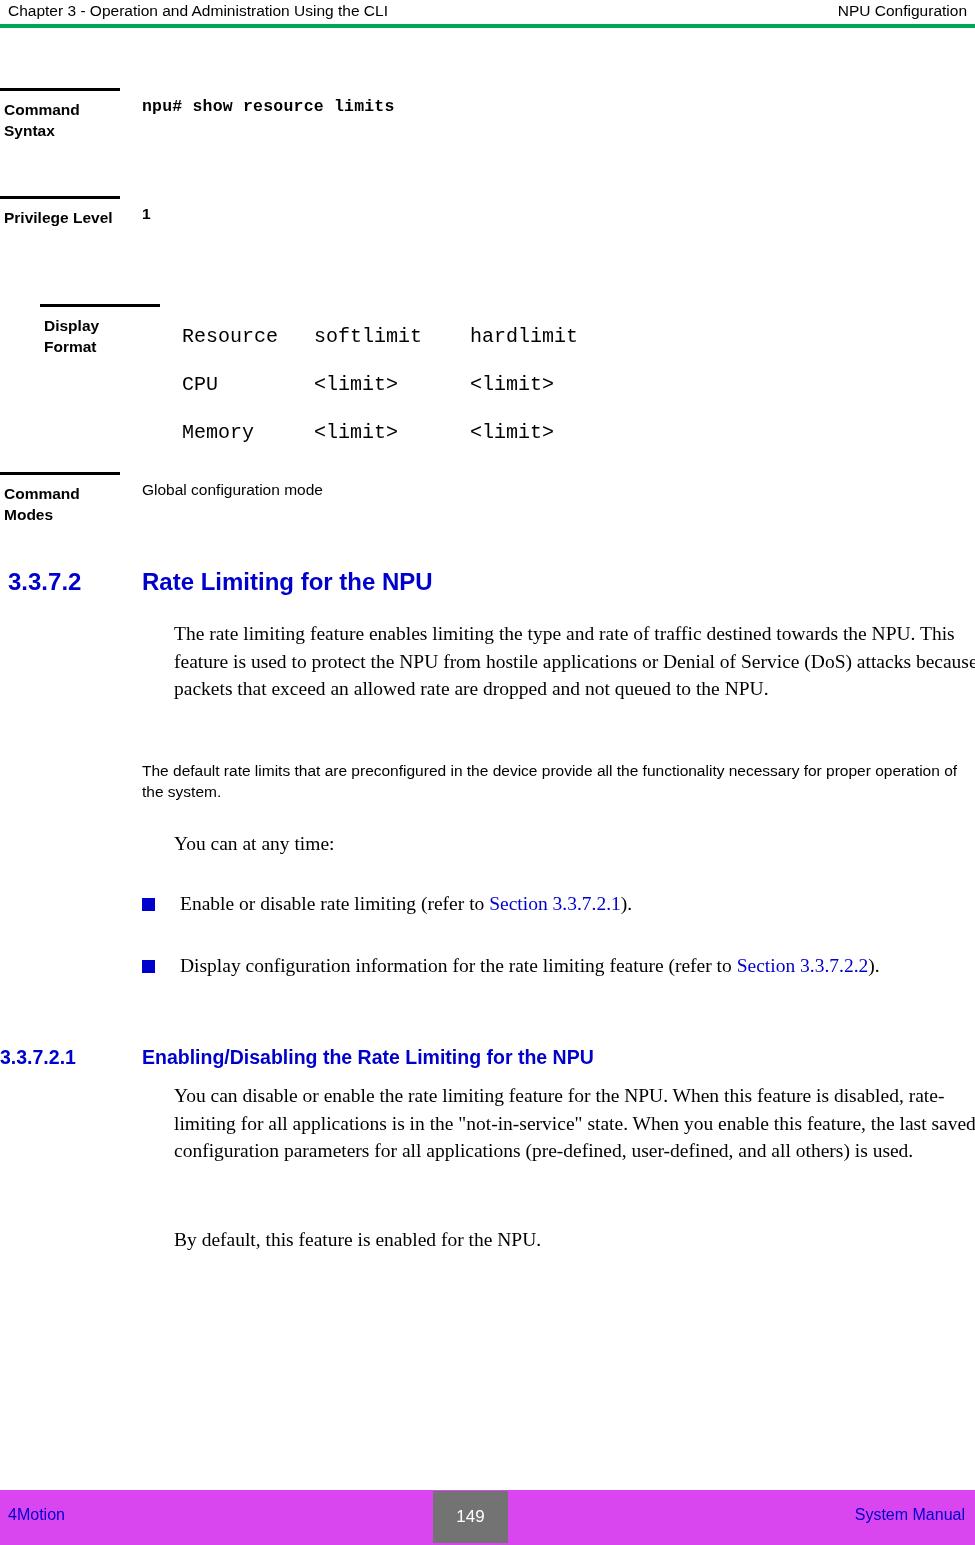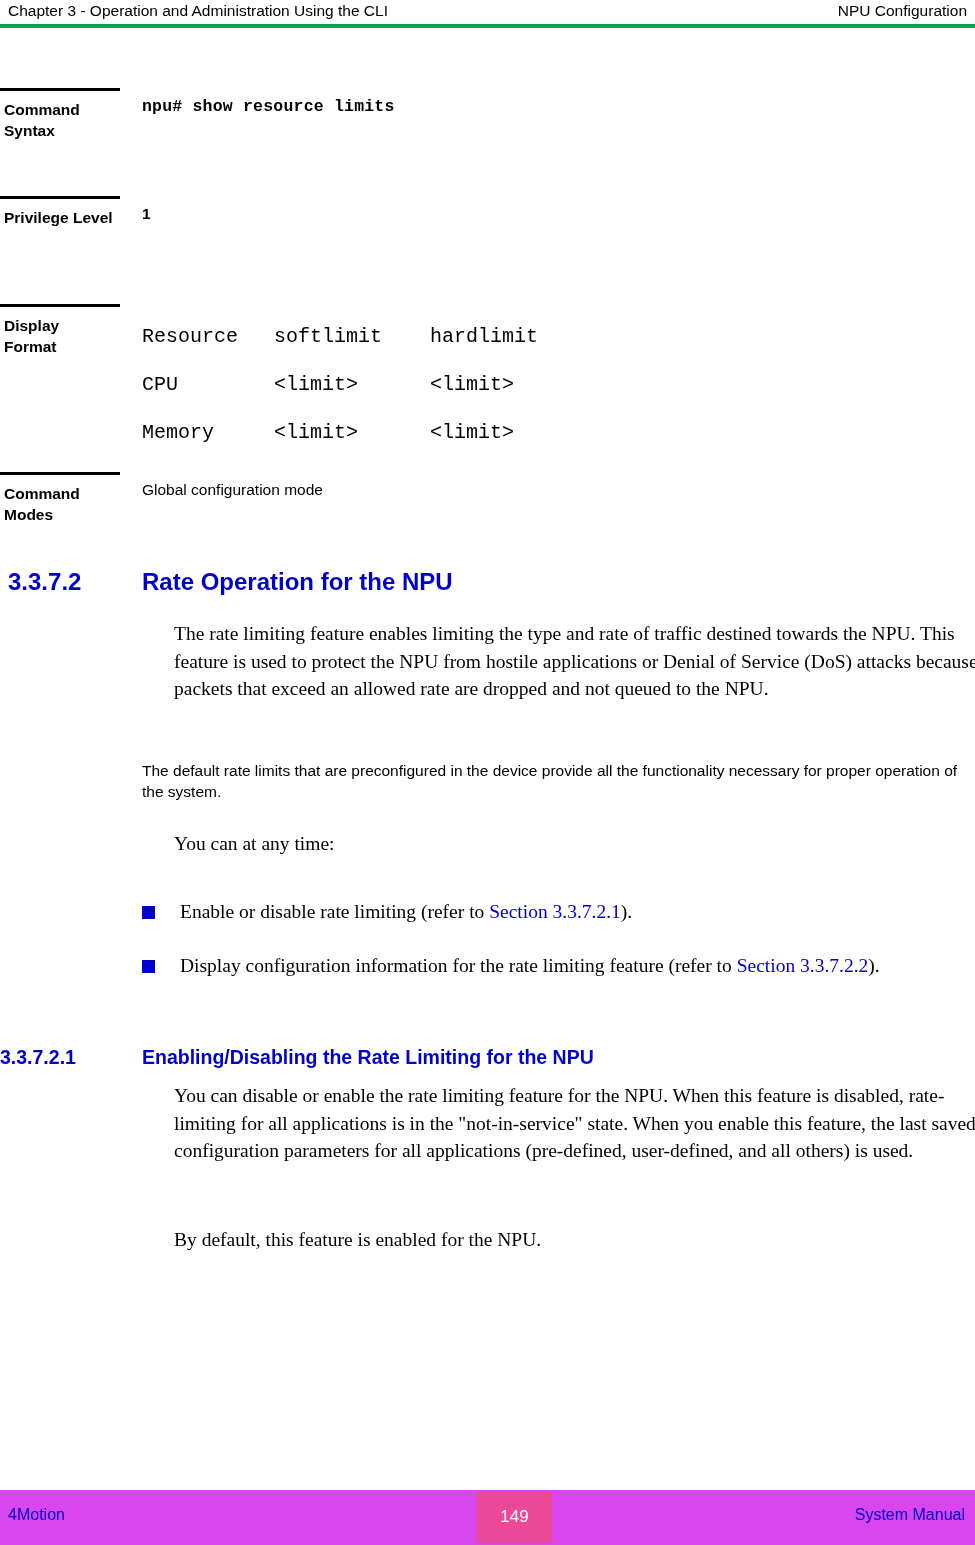--- a/index.html
+++ b/index.html
@@ -79,21 +79,21 @@
   }
   .cmd-row .value-cell {
     flex: 1;
     box-sizing: border-box;
     padding: 9px 10px 6px 22px;
     font-size: 16px;
     color: #000000;
   }
   .row-syntax { height: 108px; }
   .row-priv { height: 108px; }
-  .row-display { height: 168px; }
+  .row-display { height: 168px; padding-left: 40px; }
   .row-modes { height: 62px; }
 
   .mono-bold {
     font-family: "Liberation Mono", monospace;
     font-weight: bold;
     font-size: 16.5px;
     letter-spacing: 0.2px;
   }
   .sans-bold {
     font-family: "Liberation Sans", sans-serif;
@@ -168,21 +168,21 @@
     box-sizing: border-box;
   }
   .bullet-marker {
     position: absolute;
     left: 0;
     top: 8px;
     width: 13px;
     height: 13px;
     background: #0000cc;
   }
-  .b1 { top: 890px; margin-top: 8px; }
+  .b1 { top: 890px; }
   .b2 { top: 952px; }
   .link { color: #0000cc; }
 
   
   .footer {
     position: absolute;
     left: 0;
     top: 1490px;
     width: 975px;
     height: 55px;
@@ -203,28 +203,27 @@
     font-family: "Liberation Sans", sans-serif;
     font-size: 16px;
     color: #0000cc;
   }
   .footer-badge {
     position: absolute;
     left: 433px;
     top: 1491px;
     width: 75px;
     height: 52px;
-    background: #ec4899;
+    background: #737373;
     color: #ffffff;
     font-family: "Liberation Sans", sans-serif;
     font-size: 17px;
     display: flex;
     align-items: center;
     justify-content: center;
-    margin-left: 44px;
   }
 </style>
 </head>
 <body>
 
 <div class="page">
 
   <div class="header">
     <div class="header-left">Chapter 3 - Operation and Administration Using the CLI</div>
     <div class="header-right">NPU Configuration</div>
@@ -259,21 +258,21 @@
     <div class="cmd-row row-modes">
       <div class="label-cell">Command Modes</div>
       <div class="value-cell">
         <span class="sans-plain">Global configuration mode</span>
       </div>
     </div>
 
   </div>
 
   <div class="h-num h2-num">3.3.7.2</div>
-  <div class="h-text h2-text">Rate Operation for the NPU</div>
+  <div class="h-text h2-text">Rate Limiting for the NPU</div>
 
   <div class="para p1">The rate limiting feature enables limiting the type and rate of traffic destined towards the NPU. This feature is used to protect the NPU from hostile applications or Denial of Service (DoS) attacks because packets that exceed an allowed rate are dropped and not queued to the NPU.</div>
   <div class="para-small p2">The default rate limits that are preconfigured in the device provide all the functionality necessary for proper operation of the system.</div>
   <div class="para p3">You can at any time:</div>
 
   <div class="bullet-item b1">
     <span class="bullet-marker"></span>
     <span>Enable or disable rate limiting (refer to </span><span class="link">Section 3.3.7.2.1</span><span>).</span>
   </div>
 

